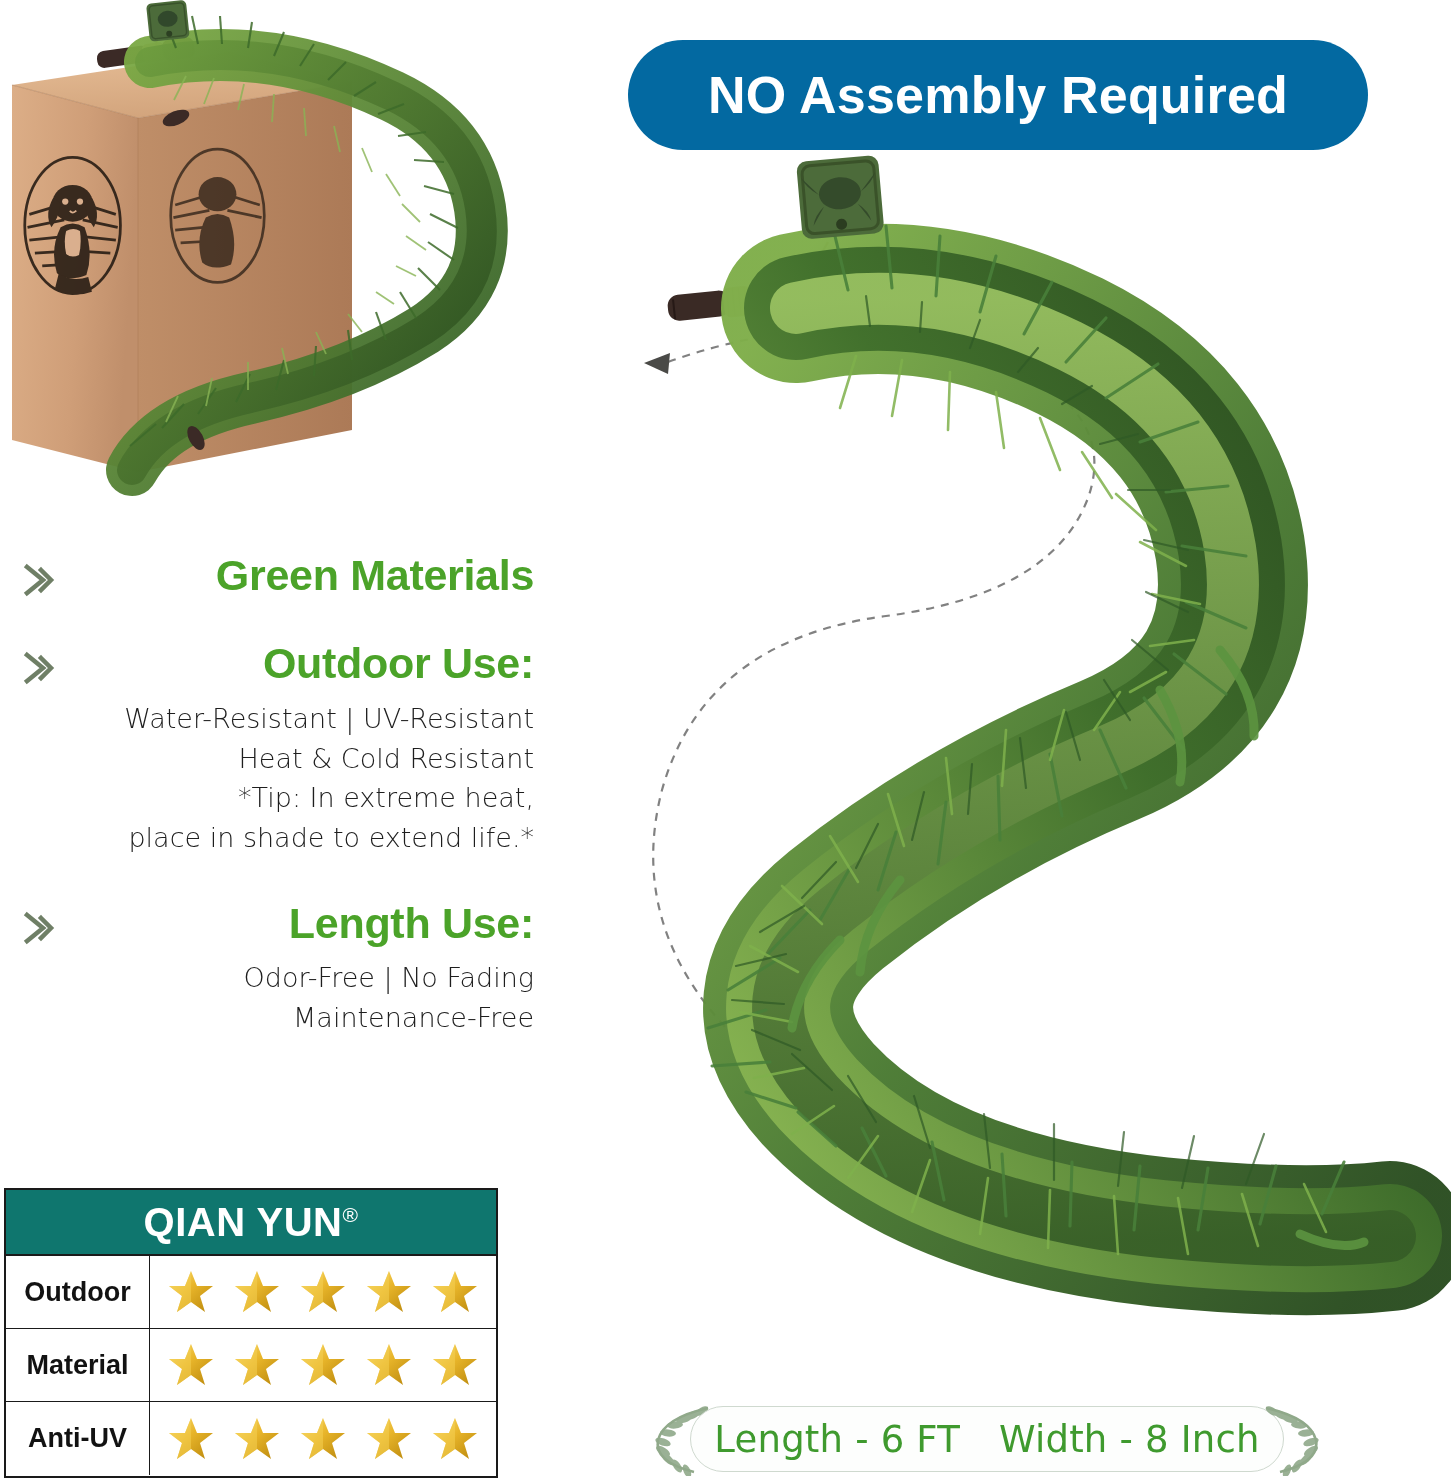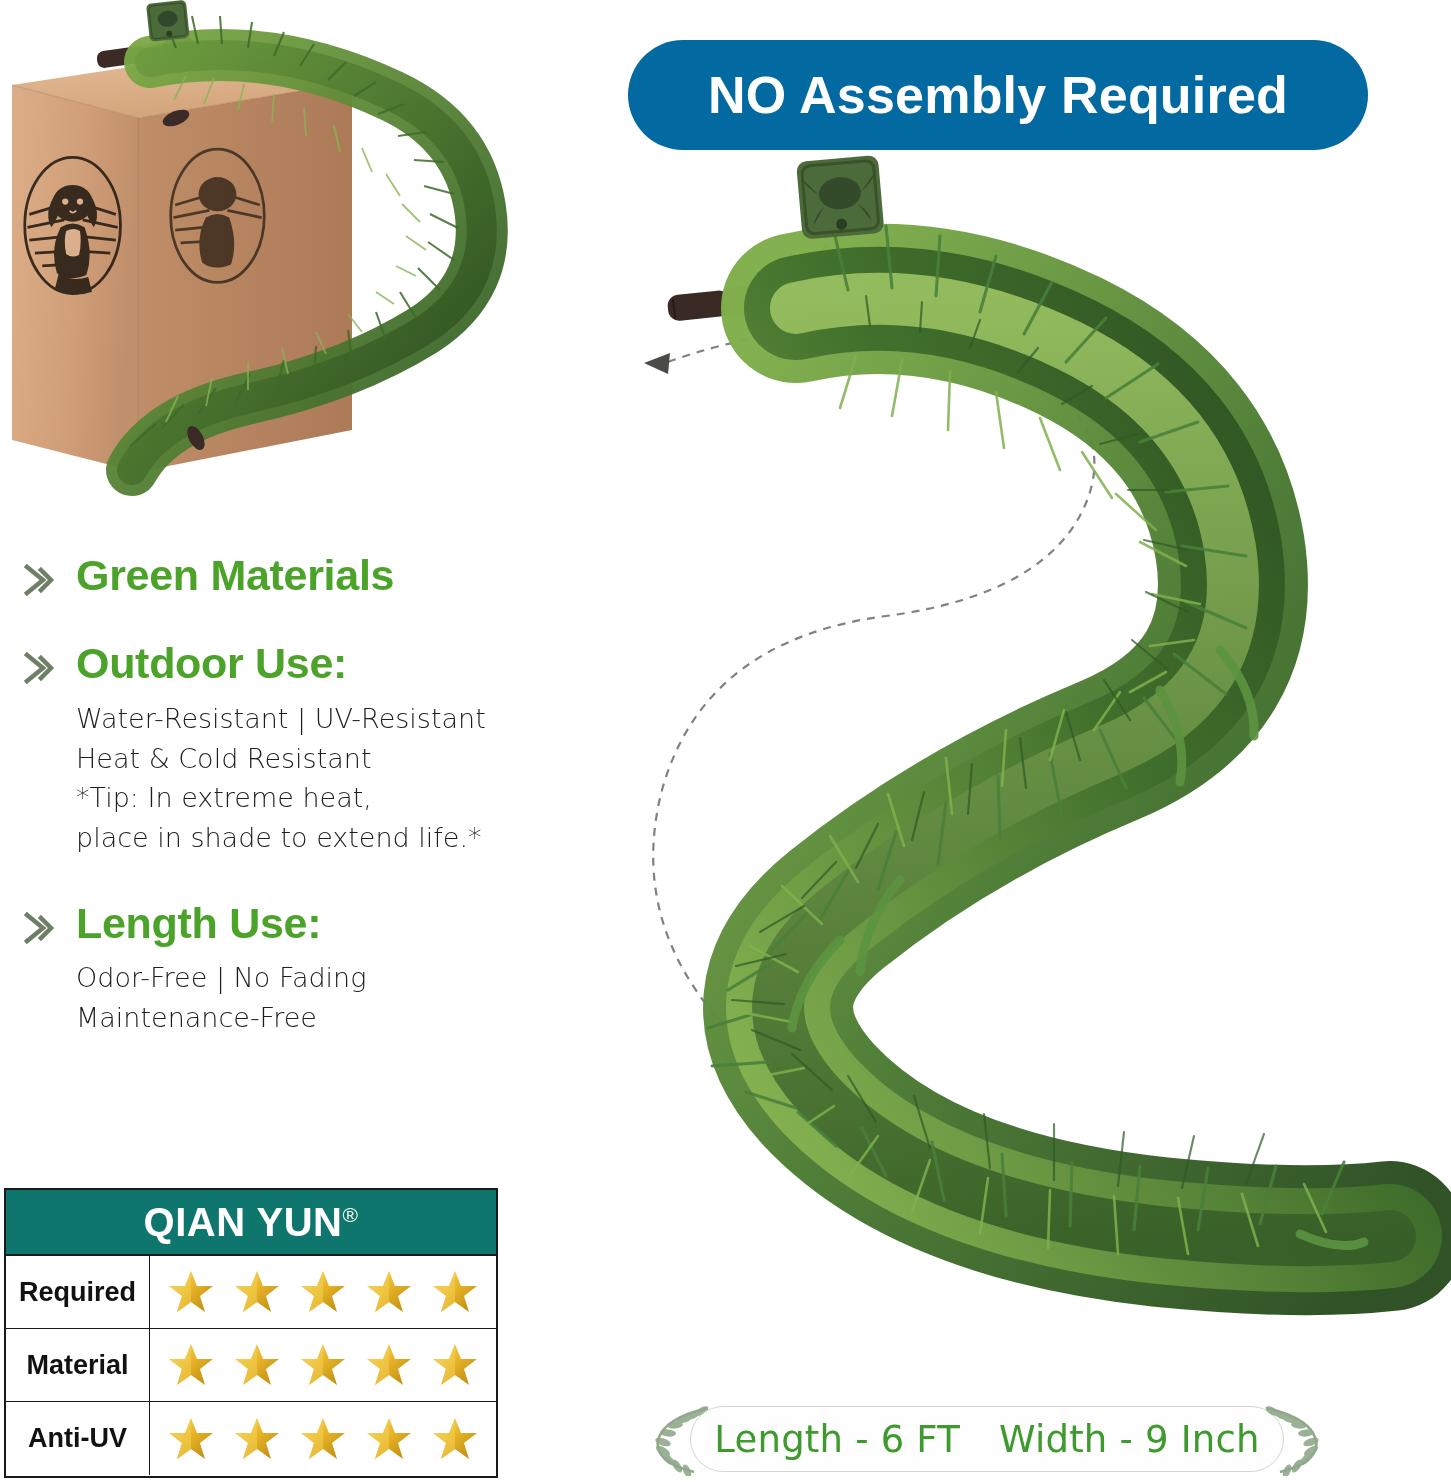--- a/index.html
+++ b/index.html
@@ -28,21 +28,21 @@
   .badge-text {
     color: #ffffff;
     font-size: 52px;
     font-weight: 700;
     letter-spacing: .2px;
     white-space: nowrap;
     font-family: "Liberation Sans", sans-serif;
   }
 
   
-  .features { position: absolute; left: 14px; top: 552px; width: 520px; }
+  .features { position: absolute; left: 14px; top: 552px; width: 520px; text-align: right; }
   .feature { position: relative; padding-left: 62px; }
   .feat-head {
     color: #4ba329;
     font-size: 43px;
     font-weight: 700;
     line-height: 1.08;
     letter-spacing: -.3px;
     font-family: "Liberation Sans", sans-serif;
   }
   .chev { position: absolute; left: 8px; top: 8px; width: 40px; height: 40px; }
@@ -337,21 +337,21 @@
       </div>
     </div>
   </div>
 
   <div class="rating">
     <div class="rating-head">
       <span class="rating-head-text"><span>QIAN YUN</span><span class="reg">®</span></span>
     </div>
 
     <div class="rating-row">
-      <div class="rating-label">Required</div>
+      <div class="rating-label">Outdoor</div>
       <div class="rating-stars">
         <svg width="48" height="46" viewBox="0 0 48 46">
             <defs>
               <linearGradient id="g1" x1="0" y1="0" x2="1" y2="1">
                 <stop offset="0%" stop-color="#fbe07a"></stop>
                 <stop offset="45%" stop-color="#e8b52a"></stop>
                 <stop offset="100%" stop-color="#b8860b"></stop>
               </linearGradient>
             </defs>
             <polygon points="24,2 30,17 46,17 33,27 38,43 24,33 10,43 15,27 2,17 18,17" fill="url(#g1)"></polygon>
@@ -618,21 +618,21 @@
           <ellipse cx="22" cy="55" rx="8" ry="3.6" transform="rotate(44 22 55)"></ellipse>
           <ellipse cx="31" cy="62" rx="7.5" ry="3.5" transform="rotate(56 31 62)"></ellipse>
           <ellipse cx="41" cy="67" rx="7" ry="3.4" transform="rotate(66 41 67)"></ellipse>
         </g>
       </svg>
     </span>
 
     <div class="dims-pill"></div>
     <div class="dims-text">
       <span>Length - 6 FT</span>
-      <span>Width - 9 Inch</span>
+      <span>Width - 8 Inch</span>
     </div>
 
     <span class="laurel-r">
       <svg width="74" height="72" viewBox="0 0 74 72">
         <g transform="translate(74,0) scale(-1,1)">
           <path d="M62 4 Q18 14 12 36 Q8 58 48 68" fill="none" stroke="#90a98a" stroke-width="2.6"></path>
           <g fill="#90a98a" opacity=".9">
             <ellipse cx="56" cy="7" rx="7" ry="3.4" transform="rotate(-32 56 7)"></ellipse>
             <ellipse cx="47" cy="11" rx="7.5" ry="3.5" transform="rotate(-24 47 11)"></ellipse>
             <ellipse cx="38" cy="15" rx="8" ry="3.6" transform="rotate(-16 38 15)"></ellipse>

